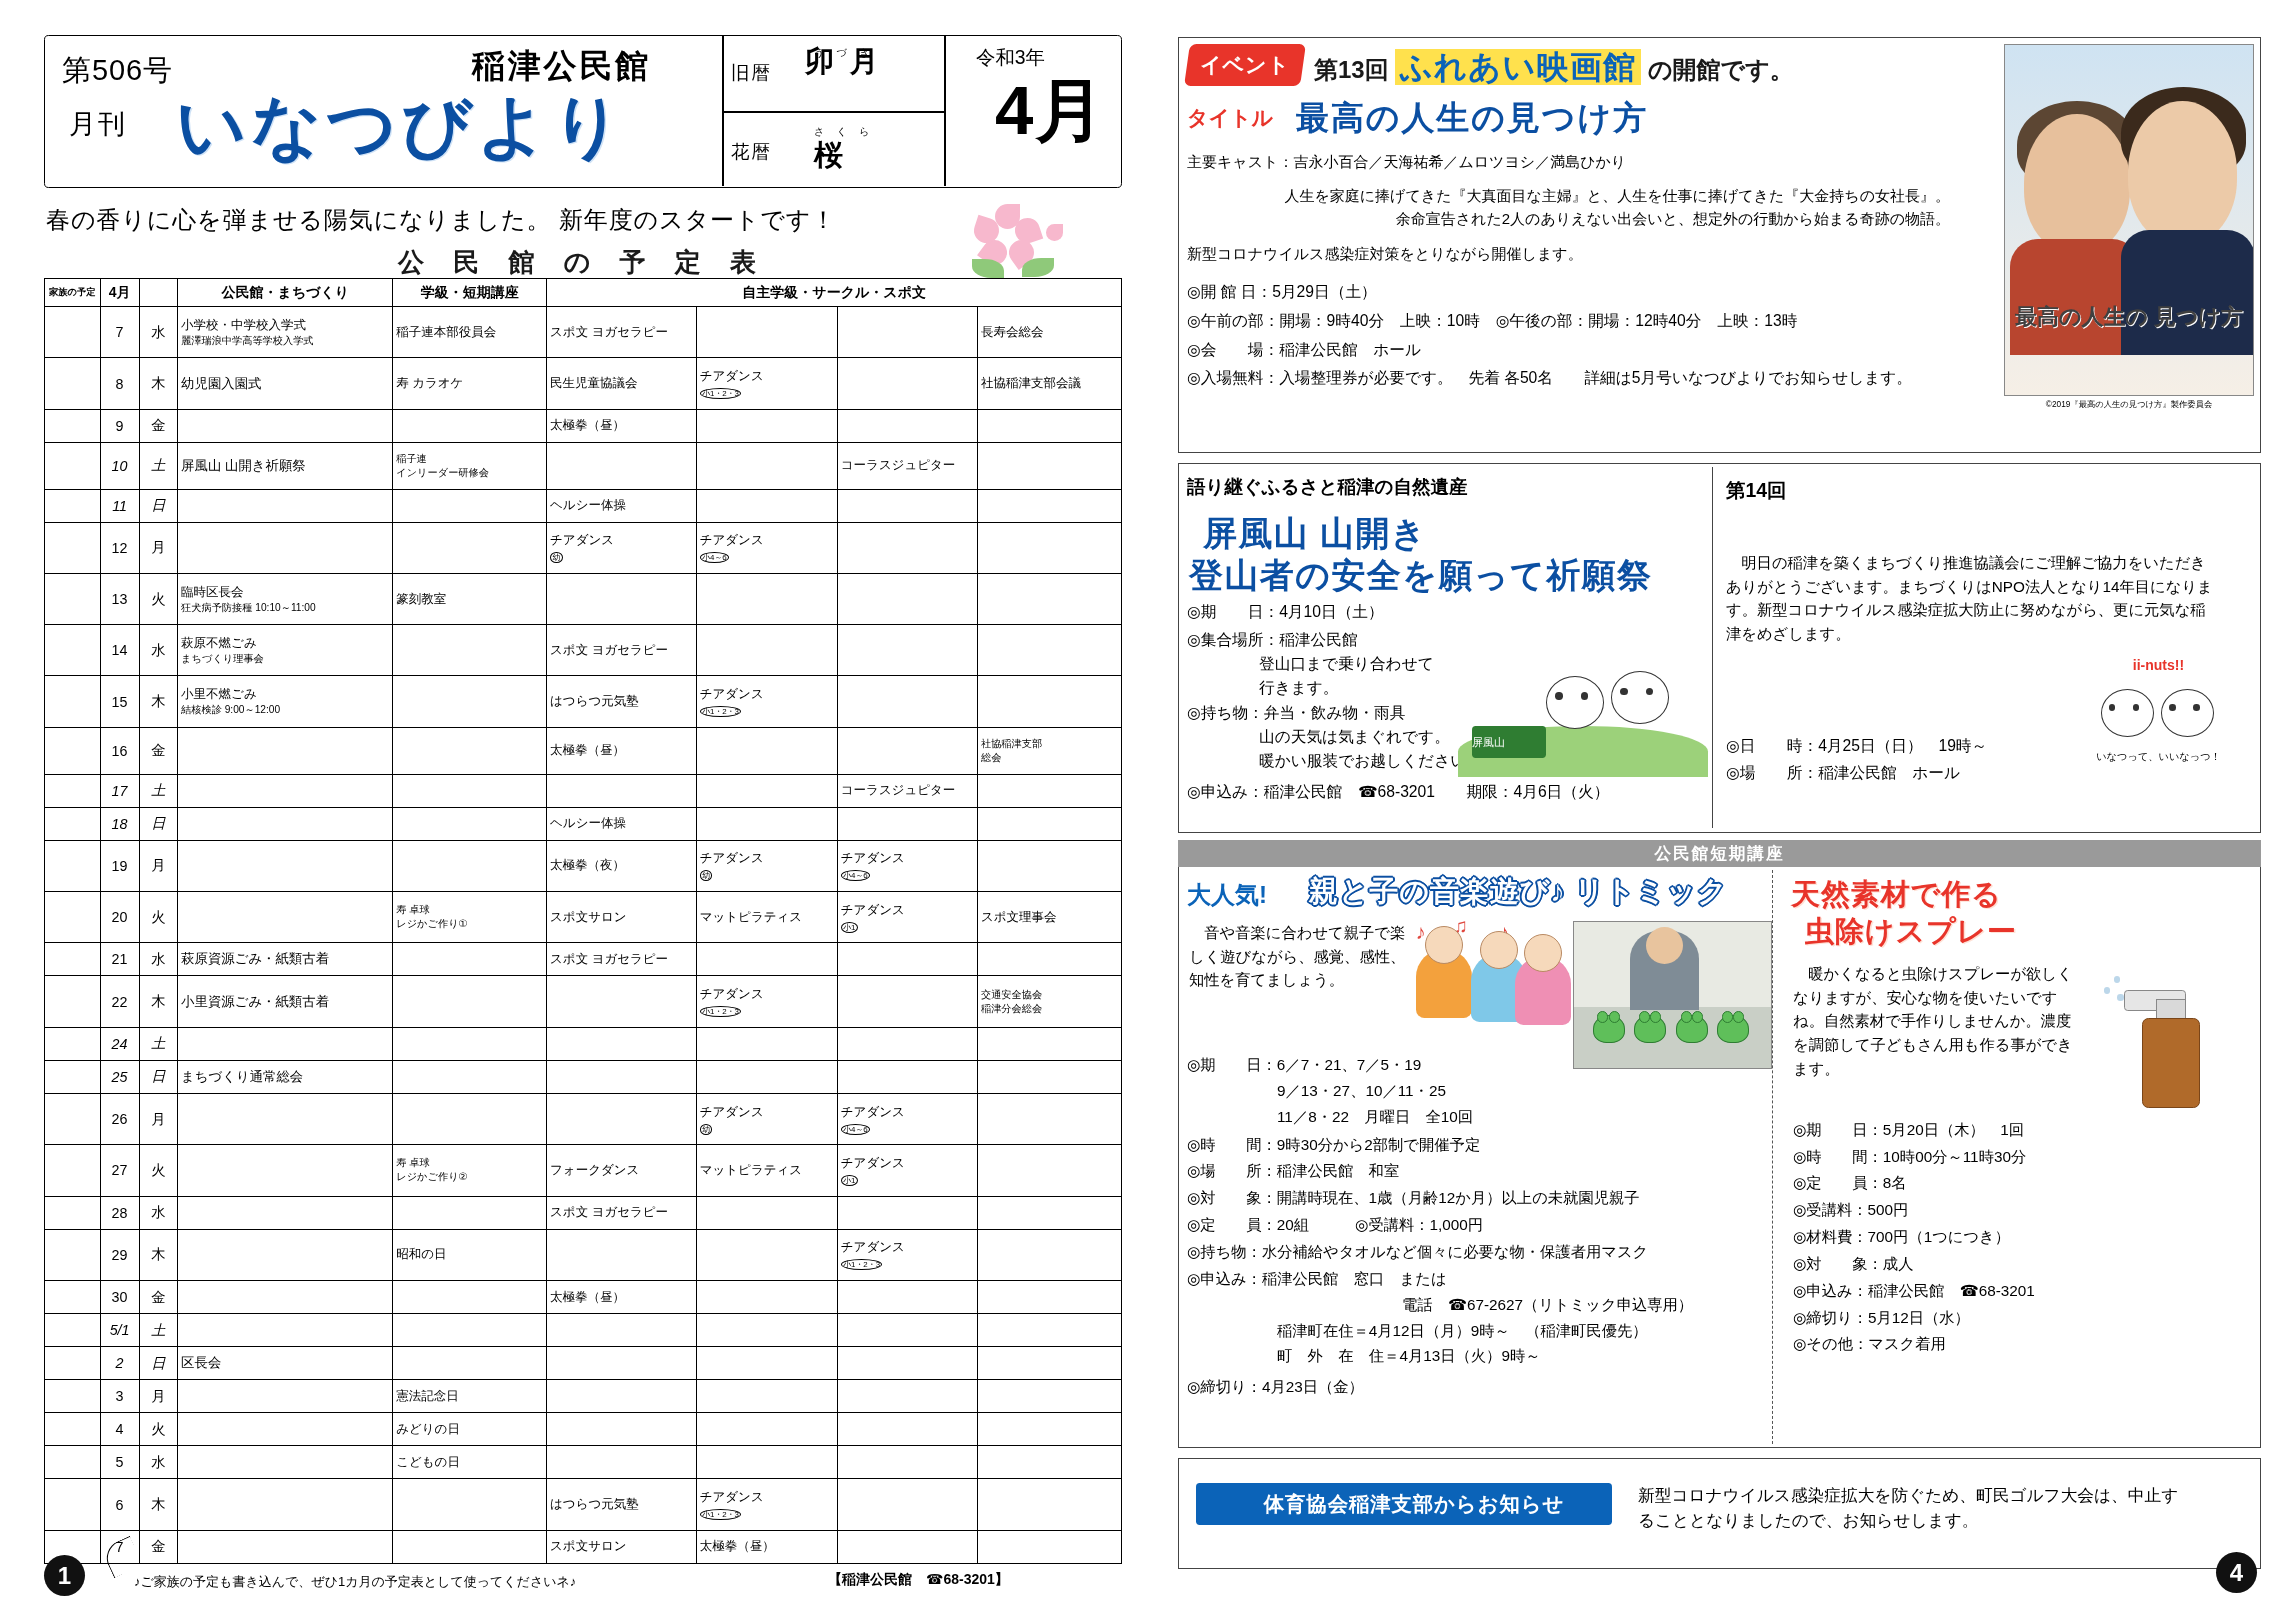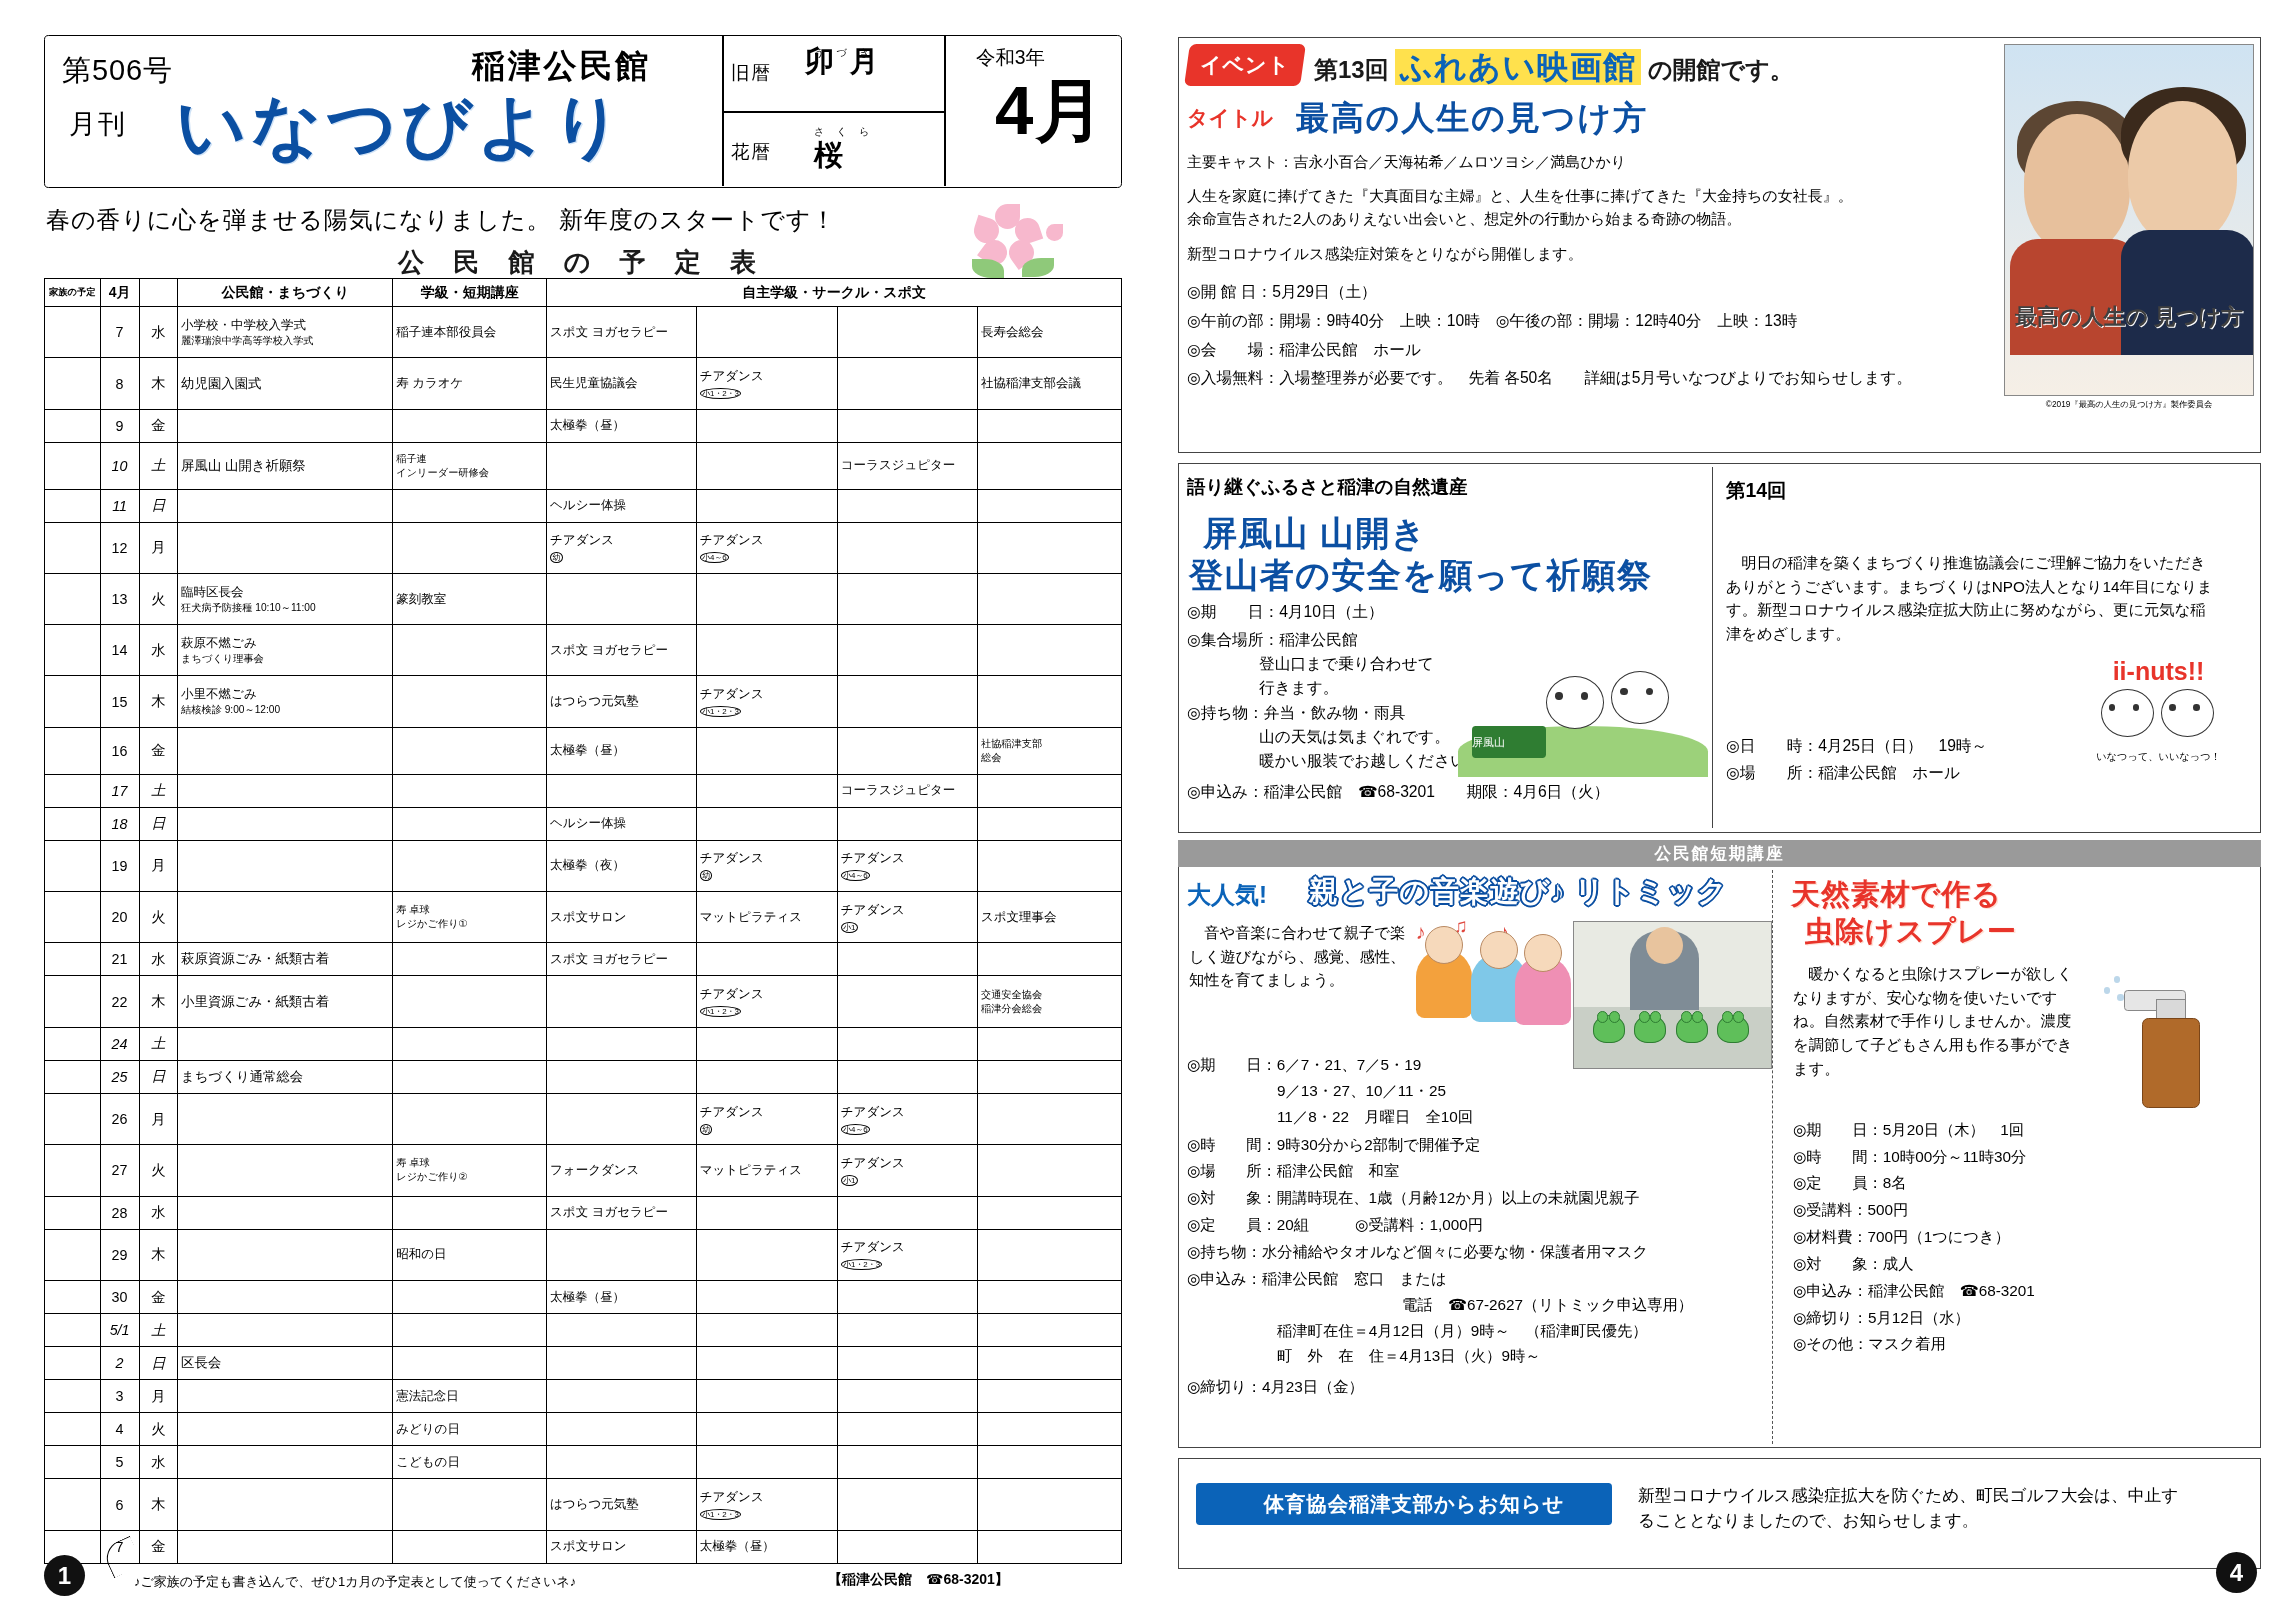--- a/index.html
+++ b/index.html
@@ -76,21 +76,21 @@
   #event-badge{left:1187px;top:44px;width:116px;height:42px;background:#e8342a;border-radius:6.5px;
     transform:skewX(-8deg);}
   #event-badge span{display:block;transform:skewX(8deg);color:#fff;font-size:21px;font-weight:bold;
     text-align:center;line-height:42px;letter-spacing:0.9px;}
   #movie-head{left:1314px;top:46px;font-size:24px;font-weight:bold;color:#1a1a1a;}
   #movie-head .blue{color:#0b63b8;font-size:32px;letter-spacing:1.4px;}
   #movie-head .hl{background:#ffe14d;padding:0 4.6px;}
   #tag-title{left:1187px;top:104px;font-size:21px;font-weight:bold;color:#e8342a;}
   #movie-title{left:1296px;top:96px;font-size:33px;font-weight:bold;color:#0b4fa2;letter-spacing:1.9px;}
   #cast{left:1187px;top:153px;font-size:15px;}
-  #syn1{left:1187px;top:185px;font-size:15px;line-height:1.5;width:763px;}
+  #syn1{left:1187px;top:185px;font-size:15px;line-height:1.5;width:763px;text-align:right;}
   #syn3{left:1187px;top:245px;font-size:15px;}
   .mv-line{font-size:15.7px;}
   #mv1{left:1187px;top:282px;}
   #mv2{left:1187px;top:311px;}
   #mv3{left:1187px;top:340px;}
   #mv4{left:1187px;top:368px;}
   
   #poster{left:2004px;top:44px;width:250px;height:352px;border:0.9px solid #888;background:#f4f2ee;overflow:hidden;}
   #poster .sky{position:absolute;left:0;top:0;width:100%;height:100%;background:linear-gradient(#cfe3f2,#f6efe6);}
   #poster .face1{position:absolute;left:18.5px;top:69px;width:106px;height:139px;border-radius:50% 50% 45% 45%;
@@ -136,21 +136,21 @@
     font-size:11px;text-align:left;line-height:32px;border-radius:3.7px;}
 
   #m14{left:1726px;top:477px;font-size:19.4px;font-weight:bold;}
   #m14title{left:1726px;top:507px;font-size:28px;font-weight:bold;color:#0b4fa2;}
   #m14title .hl{background:#cfe2f6;padding:0 2.8px;}
   #m14title .sm2{font-size:18.5px;color:#000;font-weight:normal;}
   #m14body{left:1726px;top:551px;width:490px;font-size:15.3px;line-height:1.55;}
   #m14d1{left:1726px;top:736px;font-size:15.7px;}
   #m14d2{left:1726px;top:763px;font-size:15.7px;}
   #nuts{left:2082px;top:657px;width:153px;height:153px;}
-  #nuts-label{position:absolute;left:0;top:0;width:153px;text-align:center;font-size:25px;font-weight:bold;color:#e8342a;}
+  #nuts-label{position:absolute;left:0;top:0;width:153px;text-align:center;font-size:14px;font-weight:bold;color:#e8342a;}
   #nuts .dog{position:absolute;width:51px;height:46px;background:#fff;border:1.9px solid #333;border-radius:50%;}
   #nuts .dog:before{content:"";position:absolute;left:7.4px;top:14px;width:6.5px;height:6.5px;border-radius:50%;background:#333;}
   #nuts .dog:after{content:"";position:absolute;left:31px;top:14px;width:6.5px;height:6.5px;border-radius:50%;background:#333;}
   #nuts-d1{left:18.5px;top:32px;}
   #nuts-d2{left:79px;top:32px;}
   #nuts-cap{position:absolute;left:0;top:93px;width:153px;text-align:center;font-size:10.2px;}
 
   
   #sc-head{left:1178px;top:840px;width:1083px;height:27px;background:#9a9a9a;}
   #sc-head span{display:block;text-align:center;color:#fff;font-size:16.7px;font-weight:bold;line-height:27px;letter-spacing:1.9px;}

